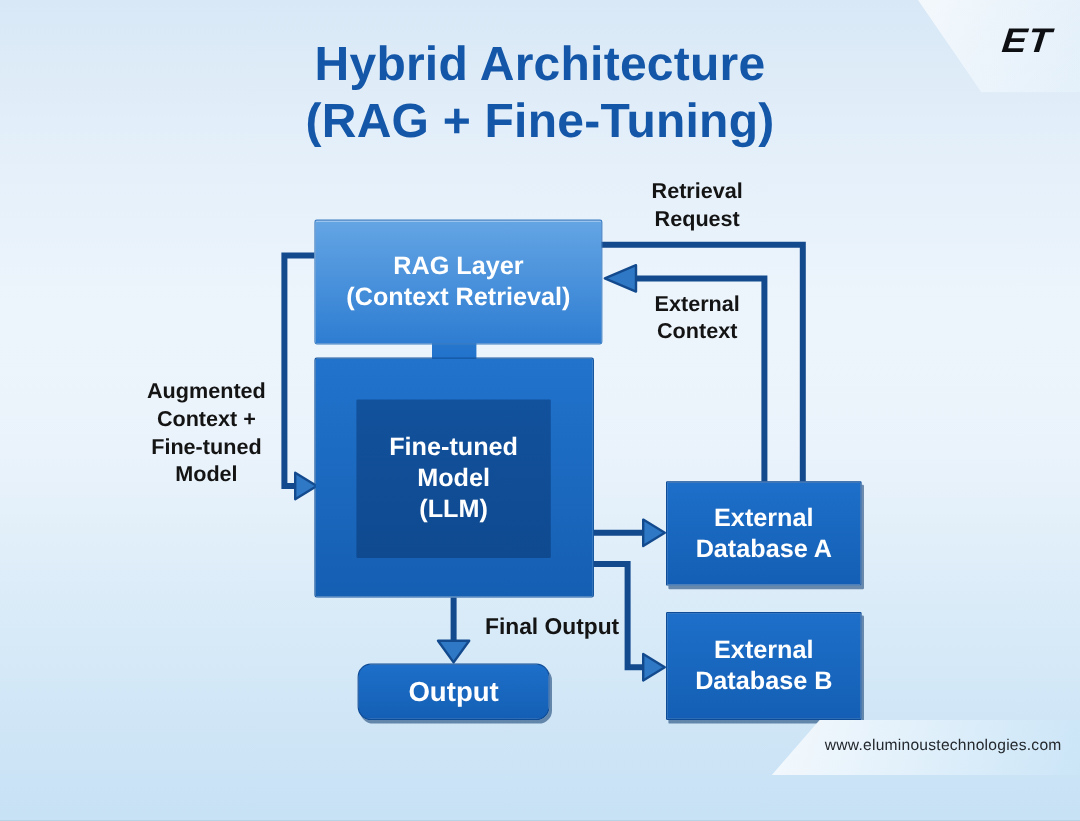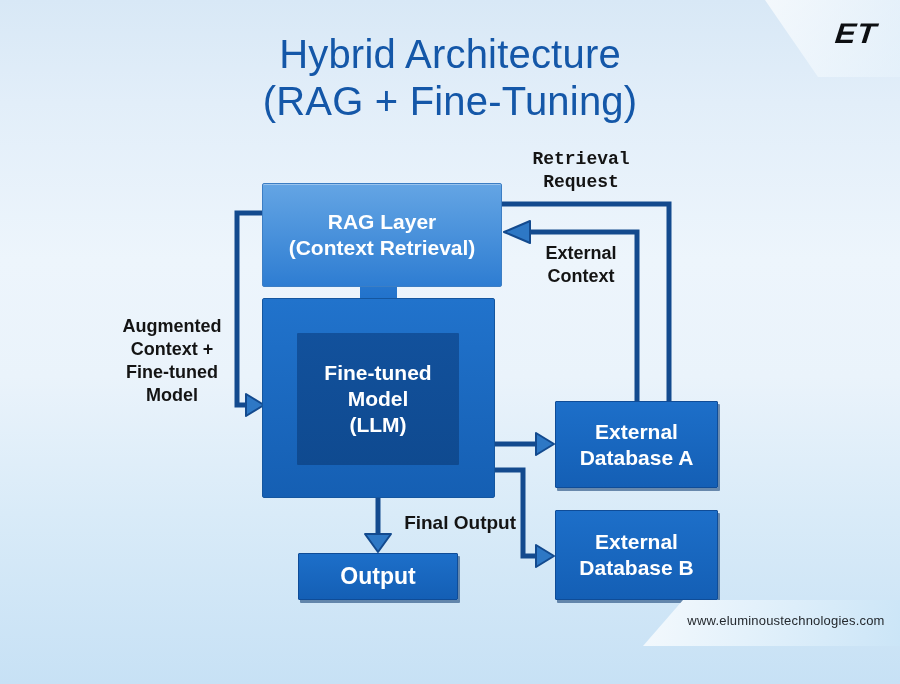--- a/index.html
+++ b/index.html
@@ -30,21 +30,21 @@
   
   .logo{
     position:absolute;left:824px;top:16px;width:64px;text-align:center;
     font-size:31px;font-weight:800;font-style:italic;color:#0d0f12;
     letter-spacing:1px;transform:skewX(-6deg) scaleY(.92);
   }
 
   
   .title{
     position:absolute;left:0;right:0;top:31px;text-align:center;
-    color:var(--color-title,#1457a8);font-weight:normal;font-size:40px;line-height:47px;letter-spacing:.2px;
+    color:var(--color-title,#1457a8);font-weight:bold;font-size:40px;line-height:47px;letter-spacing:.2px;
   }
 
   
   .connectors{position:absolute;left:0;top:0;width:900px;height:684px;}
   .cline{fill:none;stroke:var(--color-line,#134a8e);stroke-width:5;}
   .ahead{fill:var(--color-arrow-fill,#2e78c5);stroke:var(--color-line,#134a8e);stroke-width:2;stroke-linejoin:round;}
 
   
   .box{position:absolute;display:flex;align-items:center;justify-content:center;text-align:center;
        color:var(--color-box-text,#ffffff);font-weight:bold;white-space:pre-line;}
@@ -68,30 +68,30 @@
   .llm-inner{
     left:297px;top:333px;width:162px;height:132px;
     background:linear-gradient(180deg,var(--color-inner-navy,#12519c) 0%,#0f4a90 100%);
     font-size:21px;line-height:26px;border-radius:1px;
   }
   .solid-box{
     background:linear-gradient(180deg,#1d6fc9 0%,#145fb5 100%);
     border:1px solid #0f4econ;border:1px solid #0f4c97;
     box-shadow:2px 3px 0 rgba(10,55,110,.55);border-radius:1px;
   }
-  .output-box{left:298px;top:553px;width:160px;height:47px;font-size:23px;}
+  .output-box{left:298px;top:553px;width:160px;height:47px;font-size:23px;border-radius:11px;}
   .db-a-box{left:555px;top:401px;width:163px;height:87px;font-size:21px;line-height:26px;}
   .db-b-box{left:555px;top:510px;width:163px;height:90px;font-size:21px;line-height:26px;}
 
   
   .elabel{
     position:absolute;color:var(--color-label-text,#141414);
     font-size:18px;line-height:23px;font-weight:600;text-align:center;white-space:pre-line;
   }
-  .lbl-retrieval-request{left:506px;top:148px;width:150px;font-family:Liberation Mono, monospace;}
+  .lbl-retrieval-request{left:506px;top:148px;width:150px;}
   .lbl-retrieved-context{left:506px;top:242px;width:150px;}
   .lbl-augmented{left:87px;top:315px;width:170px;}
   .lbl-final-output{left:386px;top:511px;width:130px;text-align:right;font-size:19px;}
 </style>
 </head>
 <body>
 
 <div class="canvas">
 
   <div class="deco-top-right"></div>

